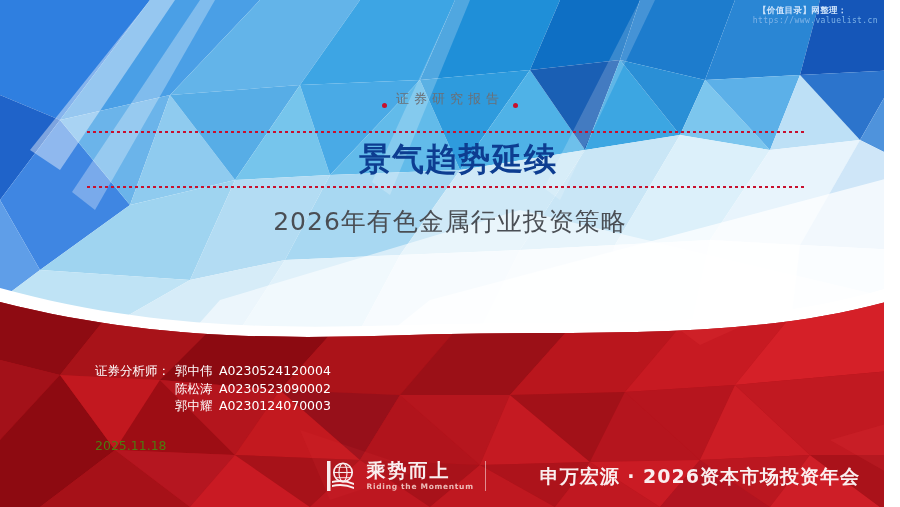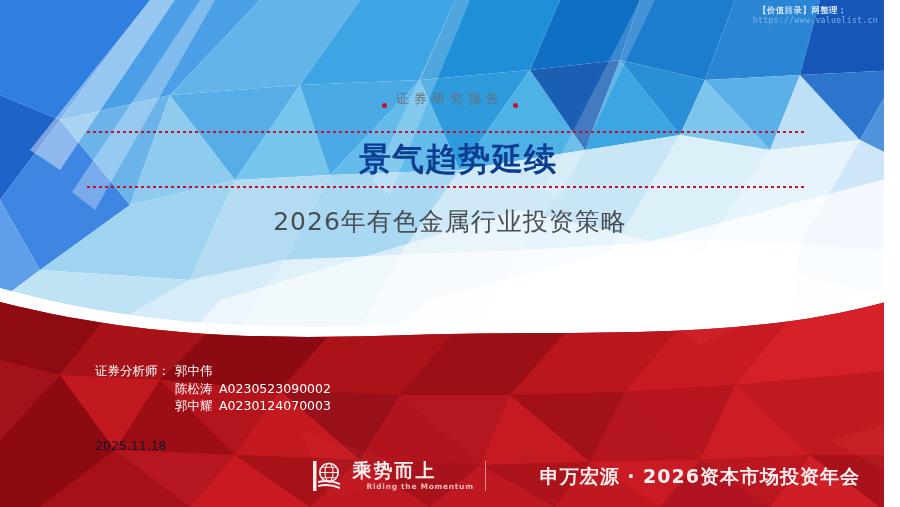--- a/index.html
+++ b/index.html
@@ -80,42 +80,42 @@
     position:absolute; left:95px; top:362px; z-index:7;
     color:#ffffff; font-size:12.5px; line-height:17.5px;
     font-family:"DejaVu Sans",sans-serif; white-space:nowrap;
   }
   #analyst-block .row { display:flex; }
   #analyst-block .lbl { display:inline-block; width:80px; flex:none; }
   #analyst-block .nm  { display:inline-block; width:44px; flex:none; }
   #analyst-block .code{ display:inline-block; }
   #report-date {
     position:absolute; left:95px; top:438px; z-index:7;
-    color:#0f172a; font-size:12.5px;
+    color:#4d7c0f; font-size:12.5px;
     font-family:"DejaVu Sans",sans-serif;
   }
 
   
   #logo-lockup {
     position:absolute; right:24px; bottom:14px; z-index:7;
     display:flex; align-items:center; gap:9px;
     opacity:.93;
   }
   #logo-mark { width:34px; height:34px; flex:none; }
   #logo-mark svg { display:block; }
   .logo-cn-block { display:flex; flex-direction:column; justify-content:center; }
   .logo-cn {
     font-size:19px; font-weight:bold; color:#ffffff;
     letter-spacing:2px; line-height:21px;
     font-family:"DejaVu Sans",sans-serif; white-space:nowrap;
   }
   .logo-en {
     font-size:7.5px; font-weight:bold; color:#f3c9c4;
     letter-spacing:.7px; line-height:11px;
-    font-family:"DejaVu Sans",sans-serif; white-space:nowrap;margin-left:14px;
+    font-family:"DejaVu Sans",sans-serif; white-space:nowrap;
   }
   #logo-divider {
     width:1px; align-self:stretch; margin:2px 5px 2px 2px;
     background:rgba(255,255,255,.55); flex:none;
   }
   .conf-cn {
     font-size:19px; font-weight:bold; color:#ffffff;
     letter-spacing:1px; line-height:21px;
     font-family:"DejaVu Sans",sans-serif; white-space:nowrap;margin-left:40px;
   }
@@ -263,20 +263,21 @@
   <div id="main-title">景气趋势延续</div>
 
   <div class="dot-rule" id="rule-bottom"></div>
 
   <div id="subtitle">2026年有色金属行业投资策略</div>
 
   <div id="analyst-block">
     <div class="row">
       <span class="lbl">证券分析师：</span>
       <span class="nm">郭中伟</span>
+      <span class="code">A0230524120004</span>
     </div>
     <div class="row">
       <span class="lbl"></span>
       <span class="nm">陈松涛</span>
       <span class="code">A0230523090002</span>
     </div>
     <div class="row">
       <span class="lbl"></span>
       <span class="nm">郭中耀</span>
       <span class="code">A0230124070003</span>

